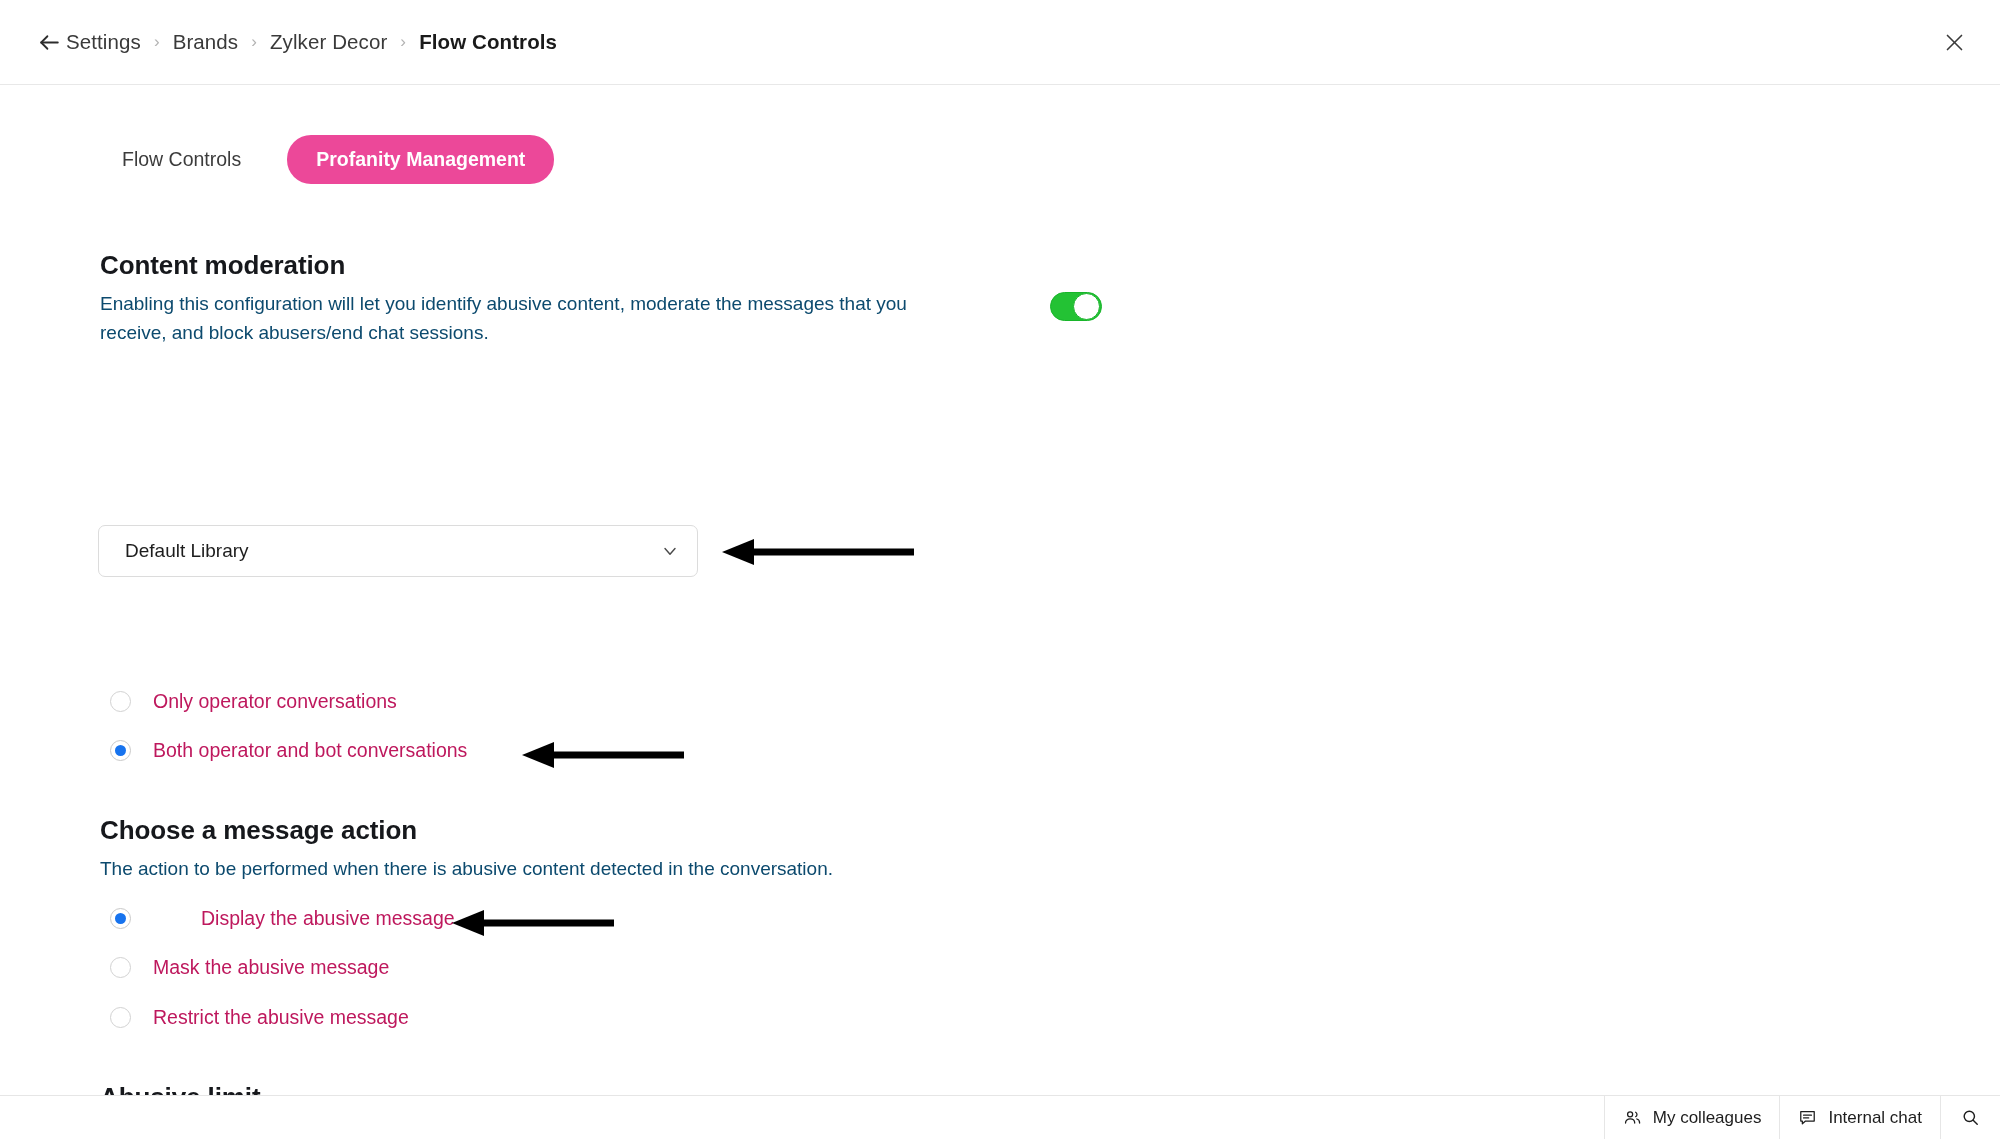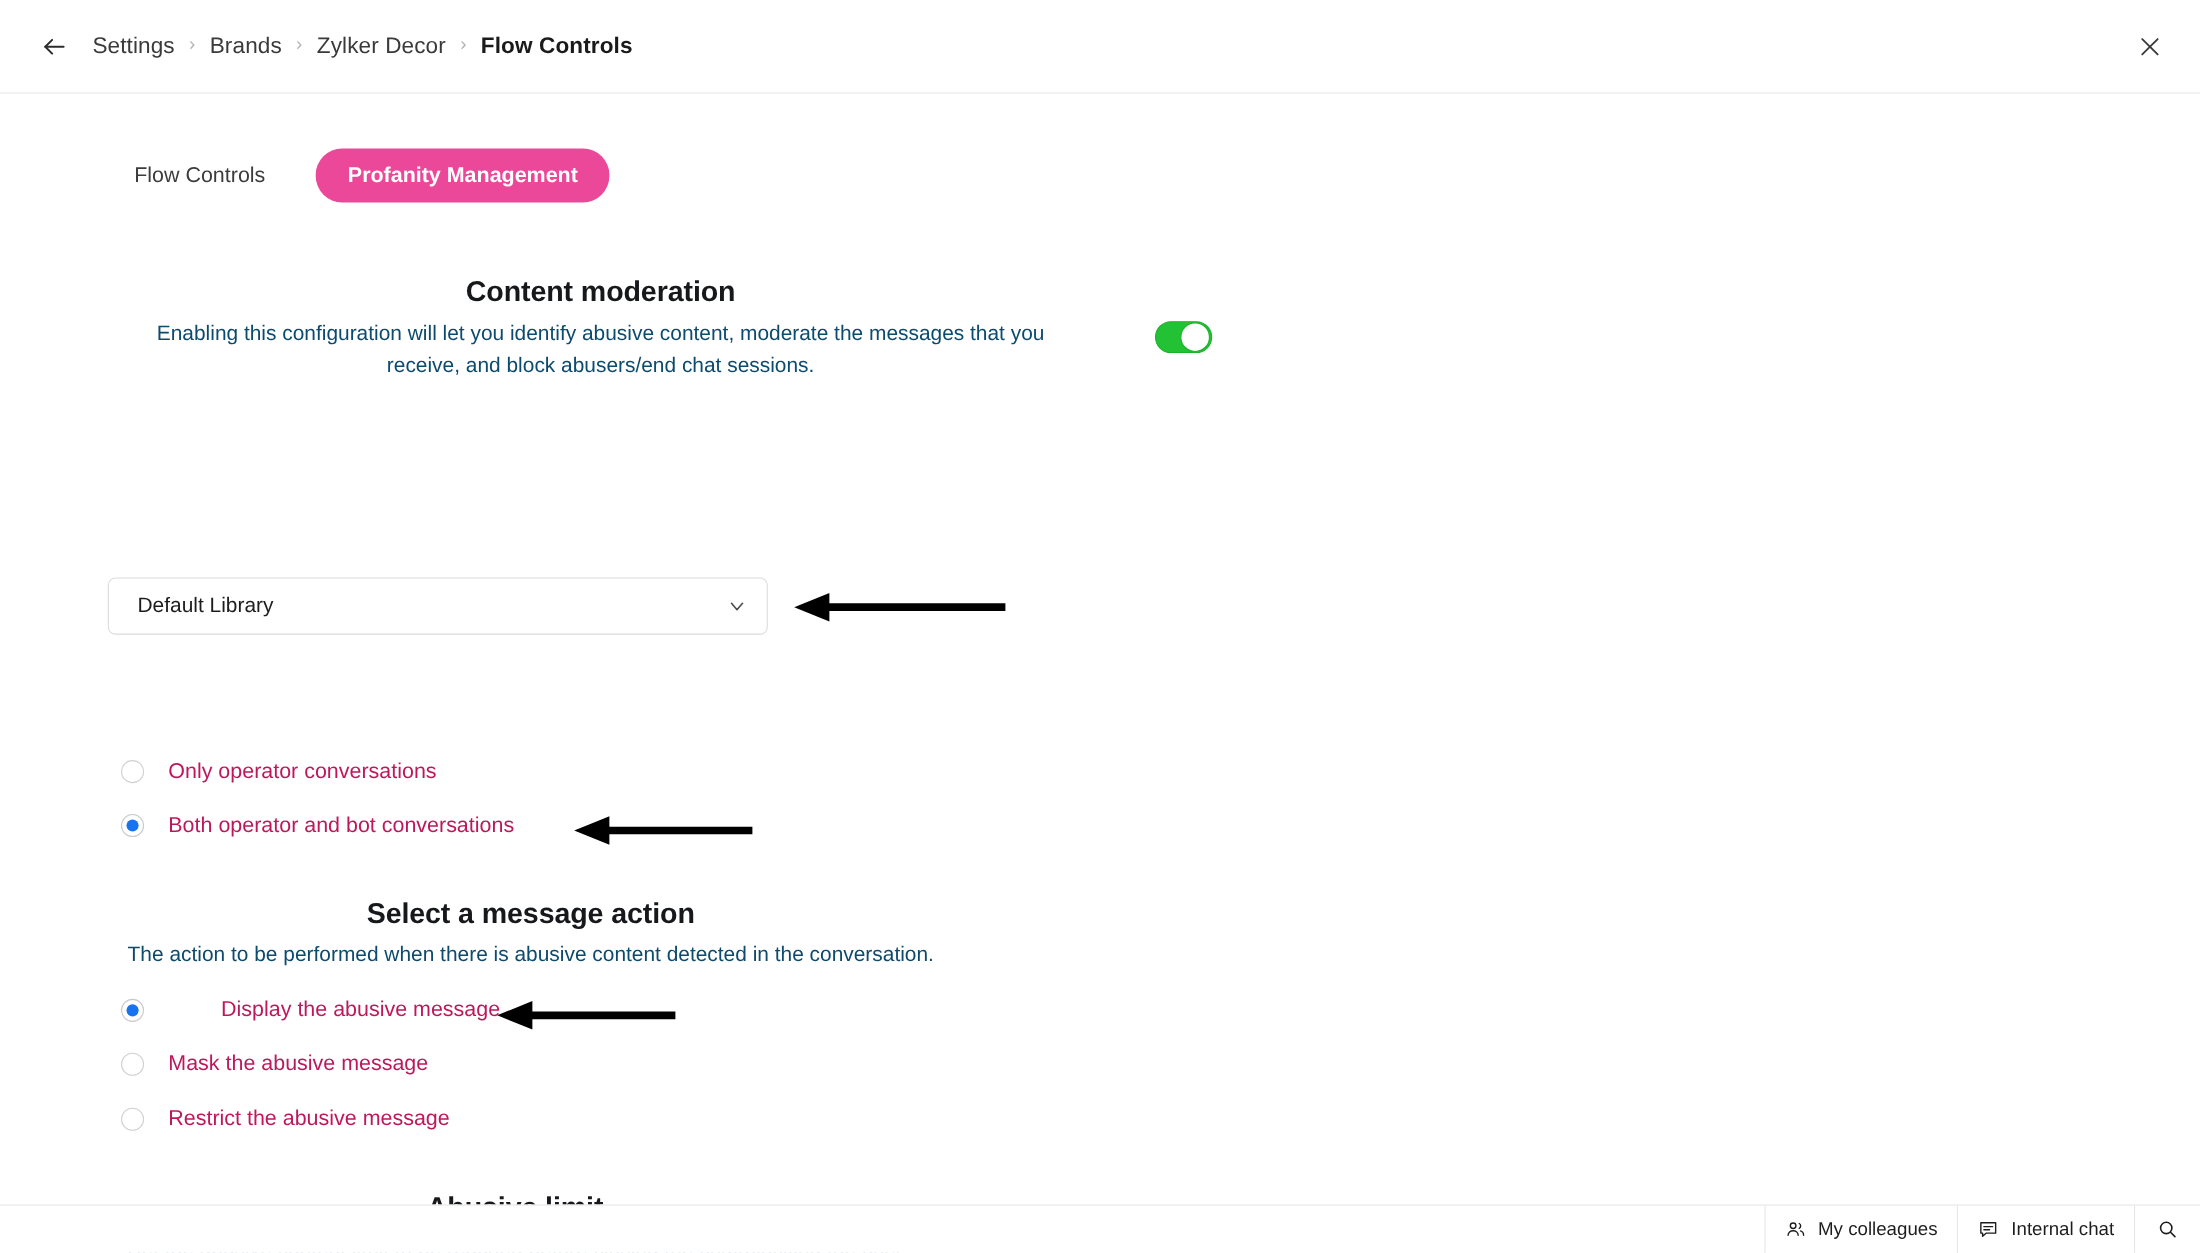--- a/index.html
+++ b/index.html
@@ -25,22 +25,21 @@
   }
   .back-arrow {
     margin-left: 32px;
     width: 34px; height: 34px;
     display: flex; align-items: center; justify-content: center;
     cursor: pointer;
     color: #2c2c2c;
   }
   .breadcrumb {
     display: flex;
-    align-items: flex-start;
-    margin-left: 18px;
+    align-items: center;
     font-size: 20.5px;
     color: #3a3a3a;
     letter-spacing: .1px;
   }
   .crumb { cursor: pointer; white-space: nowrap; }
   .crumb.current { color: #1a1a1a; font-weight: 600; cursor: default; }
   .crumb-sep {
     margin: 0 13px;
     color: #b3b3b3;
     font-size: 17px;
@@ -94,21 +93,21 @@
     letter-spacing: -.1px;
   }
   .section-desc {
     font-size: 19px;
     color: #0c4a6e;
     line-height: 1.52;
     margin-top: 9px;
     max-width: 860px;
   }
 
-  .blk { position: absolute; left: 116px; text-align: center; }
+  .blk { position: absolute; left: 100px; }
 
   
   .toggle {
     position: absolute;
     left: 1050px; top: 207px;
     width: 52px; height: 29px;
     background: #23c234;
     border-radius: 15px;
     cursor: pointer;
     border: 1px solid #18b52a;
@@ -271,21 +270,21 @@
     <span class="radio on"></span>
     <span class="radio-label">Both operator and bot conversations</span>
   </div>
 
   <svg class="arrow" style="left:518px; top:655px; width:170px;" viewBox="0 0 170 30">
     <line x1="166" y1="15" x2="30" y2="15" stroke="#000" stroke-width="7"></line>
     <polygon points="4,15 36,2 36,28" fill="#000"></polygon>
   </svg>
 
   <div class="blk" style="top:730px;">
-    <div class="section-title">Select a message action</div>
+    <div class="section-title">Choose a message action</div>
     <div class="section-desc">The action to be performed when there is abusive content detected in the conversation.</div>
   </div>
 
   <div class="radio-row" style="left:110px; top:822px;gap:48px;">
     <span class="radio on"></span>
     <span class="radio-label">Display the abusive message</span>
   </div>
 
   <div class="radio-row" style="left:110px; top:871px;">
     <span class="radio"></span>

